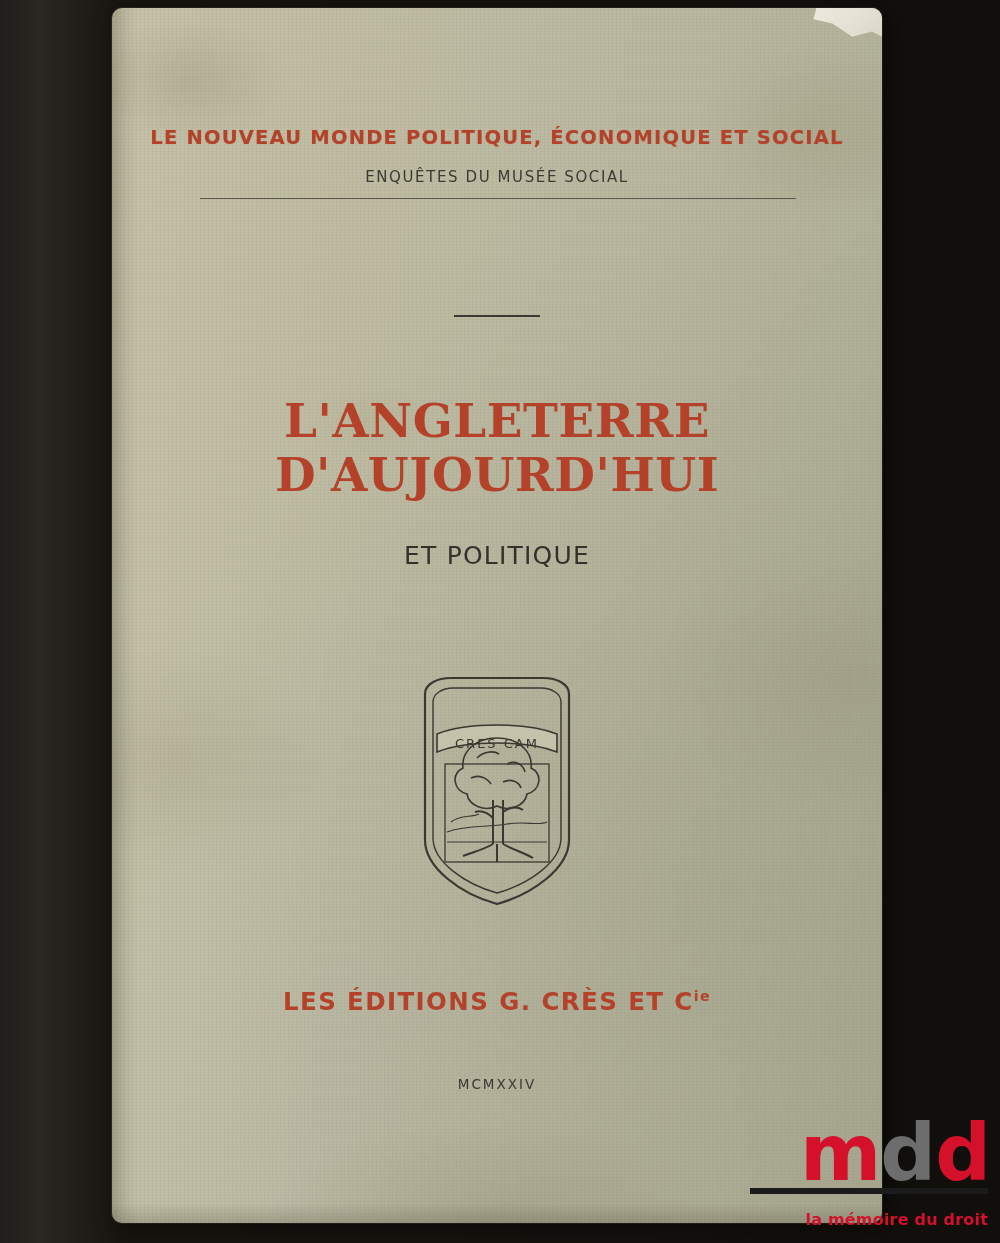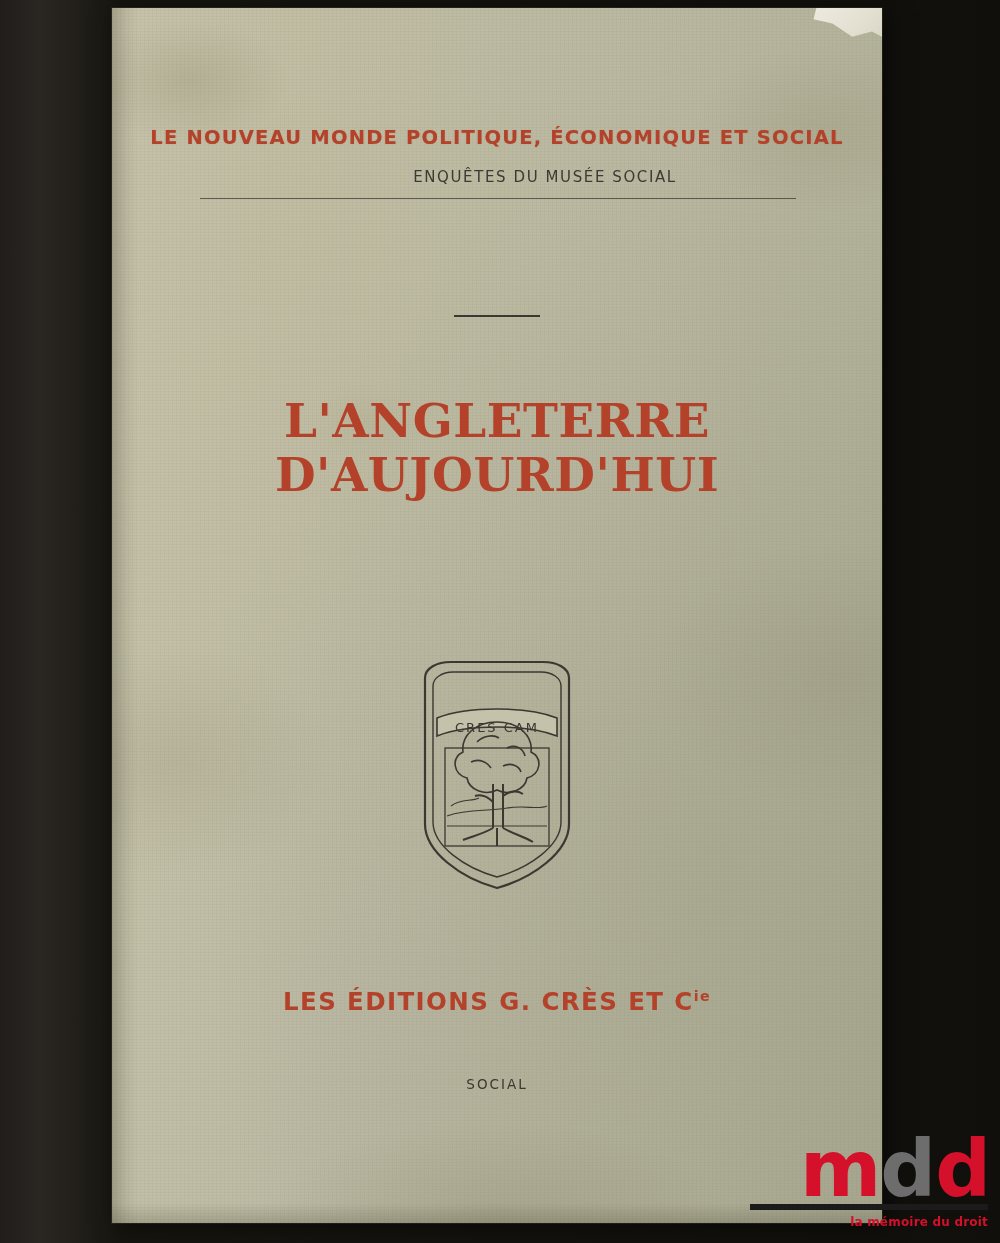--- a/index.html
+++ b/index.html
@@ -39,20 +39,21 @@
     width: 770px;
     height: 1215px;
     background:
       radial-gradient(ellipse at 28% 18%, rgba(190,186,158,0.55) 0%, rgba(176,173,148,0) 55%),
       radial-gradient(ellipse at 78% 72%, rgba(150,150,128,0.35) 0%, rgba(150,150,128,0) 60%),
       linear-gradient(100deg, #c9c5ad 0%, #c3c0a8 18%, #bcbaa4 40%, #b8b69f 62%, #b2b199 82%, #a9a992 100%);
     box-shadow:
       0 0 0 1px rgba(90,85,65,0.25),
       6px 4px 22px rgba(0,0,0,0.55);
     overflow: hidden;
+    border-radius: 10px;
   }
 
   
   #grain {
     position: absolute; inset: 0;
     background-image:
       repeating-linear-gradient(0deg, rgba(120,118,96,0.055) 0px, rgba(120,118,96,0.055) 1px, rgba(255,255,255,0) 1px, rgba(255,255,255,0) 3px),
       repeating-linear-gradient(90deg, rgba(110,108,88,0.05) 0px, rgba(110,108,88,0.05) 1px, rgba(255,255,255,0) 1px, rgba(255,255,255,0) 4px);
     pointer-events: none;
   }
@@ -102,21 +103,20 @@
     font-size: 19.5px;
     letter-spacing: 1.2px;
     text-shadow: 0 0 1px rgba(150,60,35,0.35);
   }
   .series-sub {
     top: 160px;
     color: #3d3a33;
     font-family: "DejaVu Sans", sans-serif;
     font-size: 15px;
     letter-spacing: 1.6px;
-    padding-left: 48px;
   }
   .rule-top {
     position: absolute;
     top: 190px; left: 88px; width: 596px;
     border-top: 1.6px solid #4a4740;
     opacity: .85;
   }
   .author {
     top: 252px;
     color: #2f2d28;
@@ -152,21 +152,21 @@
     font-family: "DejaVu Sans", sans-serif;
     font-size: 25px;
     letter-spacing: 1.2px;
   }
 
   
   #emblem {
     position: absolute;
     left: 50%;
     margin-left: -90px;
-    top: 648px;
+    top: 664px;
     width: 180px;
     height: 240px;
   }
 
   
   .city {
     top: 944px;
     color: #2e2c27;
     font-family: "DejaVu Sans", sans-serif;
     font-size: 22px;
@@ -221,25 +221,25 @@
   .mdd-m { color: #d4102a; }
   .mdd-d1 { color: #6d6d6d; }
   .mdd-d2 { color: #d4102a; }
   #mdd-bar {
     height: 6px;
     background: #1b1b1b;
     margin-top: 4px;
     width: 100%;
   }
   #mdd-tag {
-    margin-top: 5px;
+    margin-top: 16px;
     color: #d4102a;
     font-family: "DejaVu Sans", sans-serif;
     font-weight: bold;
-    font-size: 12px;
+    font-size: 16px;
     letter-spacing: .2px;
   }
 </style>
 </head>
 <body>
 
 <div id="page">
 
   <div id="backdrop"></div>
 
@@ -251,20 +251,21 @@
     <div id="edge-bottom"></div>
     <div id="torn-corner"></div>
 
     <div class="txt series-title">LE NOUVEAU MONDE POLITIQUE, ÉCONOMIQUE ET SOCIAL</div>
     <div class="txt series-sub">ENQUÊTES DU MUSÉE SOCIAL</div>
     <div class="rule-top"></div>
 
     <div class="rule-author"></div>
 
     <div class="txt main-title">L'ANGLETERRE  D'AUJOURD'HUI</div>
+    <div class="txt subtitle-2">ET POLITIQUE</div>
 
     <div id="emblem">
       <svg viewBox="0 0 180 240" width="180" height="240" xmlns="http://www.w3.org/2000/svg">
         <g fill="none" stroke="#3a3831" stroke-width="2.2">
 
           <path d="M18,22 C18,12 30,6 44,6 L136,6 C150,6 162,12 162,22
                    L162,168 C162,196 126,222 90,232 C54,222 18,196 18,168 Z"></path>
           <path d="M26,30 C26,22 35,16 46,16 L134,16 C145,16 154,22 154,30
                    L154,166 C154,190 122,212 90,221 C58,212 26,190 26,166 Z" stroke-width="1.4"></path>
         </g>
@@ -299,21 +300,21 @@
           <path d="M86,172 C76,178 66,180 56,184"></path>
           <path d="M96,172 C106,178 116,180 126,186"></path>
           <path d="M90,172 L90,190"></path>
         </g>
       </svg>
     </div>
 
     <div class="txt publisher">
       <span>LES ÉDITIONS G. CRÈS ET C</span><sup>ie</sup>
     </div>
-    <div class="txt year">SOCIAL</div>
+    <div class="txt year">MCMXXIV</div>
 
   </div>
 
   <div id="mdd-logo">
     <div id="mdd-marks">
       <span class="mdd-letter mdd-m">m</span>
       <span class="mdd-letter mdd-d1">d</span>
       <span class="mdd-letter mdd-d2">d</span>
     </div>
     <div id="mdd-bar"></div>

